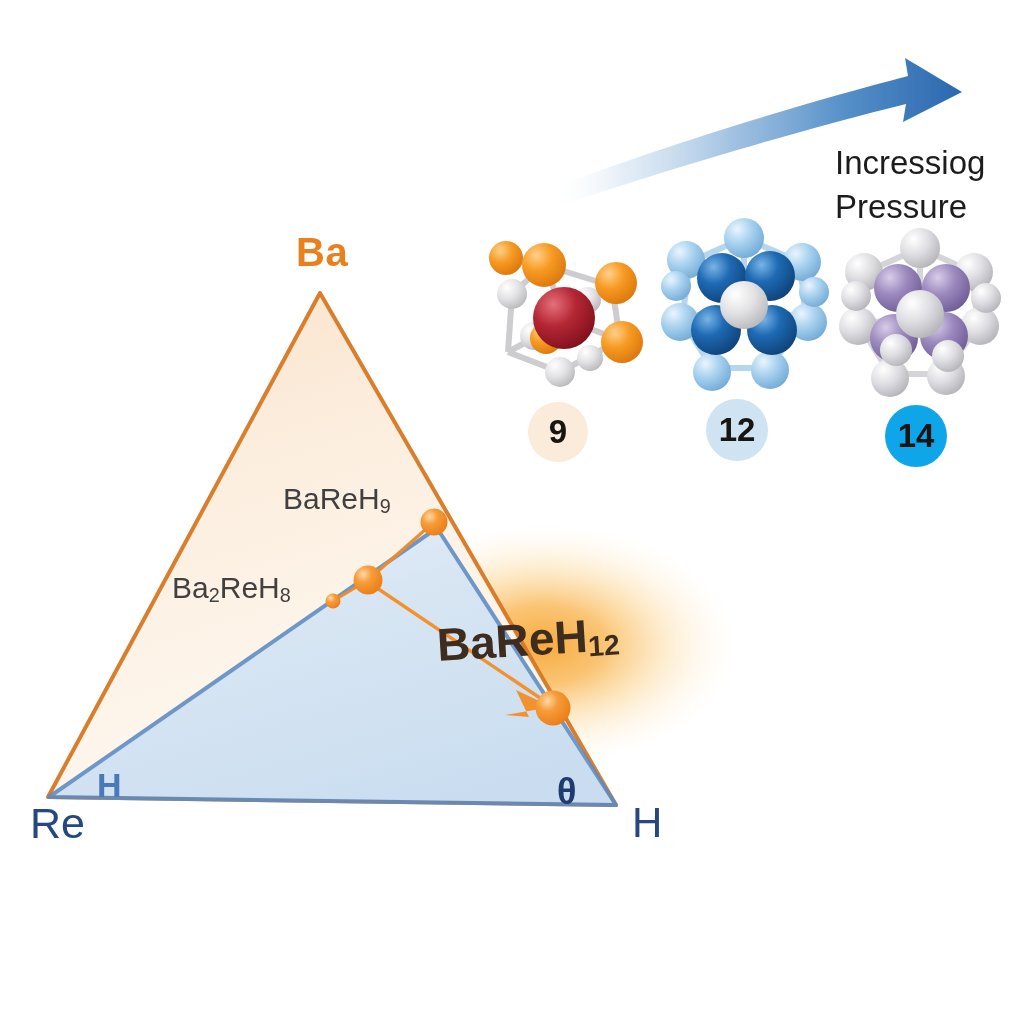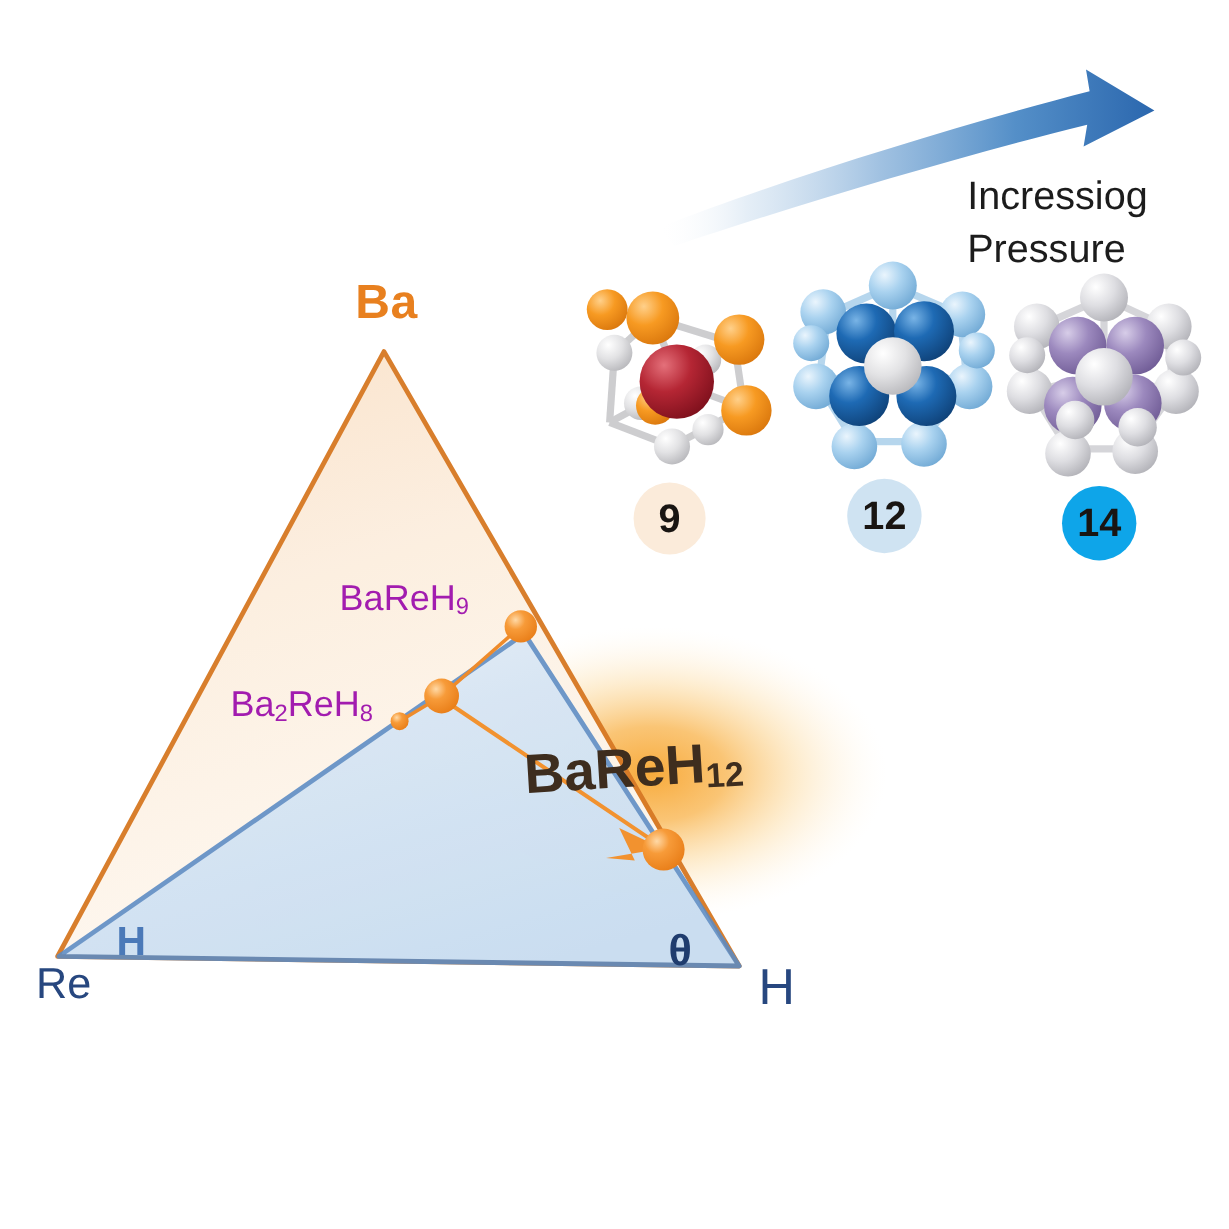--- a/index.html
+++ b/index.html
@@ -37,21 +37,21 @@
     line-height: 1;
   }
   
   .lbl-ba {
     font-size: 40px;
     font-weight: 700;
     color: #E8801F;
     letter-spacing: 0.5px;
   }
   .lbl-re {
-    font-size: 36px;
+    font-size: 43px;
     font-weight: 400;
     color: #27477F;
   }
   .lbl-h-right {
     font-size: 42px;
     font-weight: 400;
     color: #27477F;
   }
   .lbl-h-inner {
     font-size: 34px;
@@ -60,21 +60,21 @@
   }
   .lbl-theta-inner {
     font-size: 36px;
     font-weight: 700;
     color: #1F3C6E;
   }
   
   .lbl-comp {
     font-size: 30px;
     font-weight: 400;
-    color: #a21caf;
+    color: #404040;
   }
   .lbl-comp sub {
     font-size: 0.66em;
     vertical-align: -0.18em;
   }
   .lbl-main {
     font-size: 46px;
     font-weight: 700;
     color: #3E2D1E;
     transform: rotate(-3.5deg);
@@ -85,20 +85,21 @@
     vertical-align: -0.16em;
     font-weight: 700;
   }
   
   .lbl-pressure {
     font-size: 33px;
     font-weight: 400;
     color: #1C1C1C;
     line-height: 1.32;
     white-space: pre-line;
+    margin-left: 29px;
   }
   
   .badge {
     position: absolute;
     border-radius: 50%;
     display: flex;
     align-items: center;
     justify-content: center;
     font-size: 33px;
     font-weight: 700;
@@ -306,21 +307,21 @@
   <div class="txt lbl-h-right" style="left:632px; top:802px;">H</div>
 
   <div class="txt lbl-h-inner" style="left:97px; top:768px;">H</div>
 
   <div class="txt lbl-theta-inner" style="left:557px; top:774px;">θ</div>
 
   <div class="txt lbl-comp" style="left:283px; top:484px;">
     <span>BaReH<sub>9</sub></span>
   </div>
 
-  <div class="txt lbl-comp" style="left:192px; top:573px;">
+  <div class="txt lbl-comp" style="left:172px; top:573px;">
     <span>Ba<sub>2</sub>ReH<sub>8</sub></span>
   </div>
 
   <div class="txt lbl-main" style="left:437px; top:622px;">
     <span>BaReH<sub>12</sub></span>
   </div>
 
   <div class="txt lbl-pressure" style="left:806px; top:141px;">Incressiog
 Pressure</div>
 

